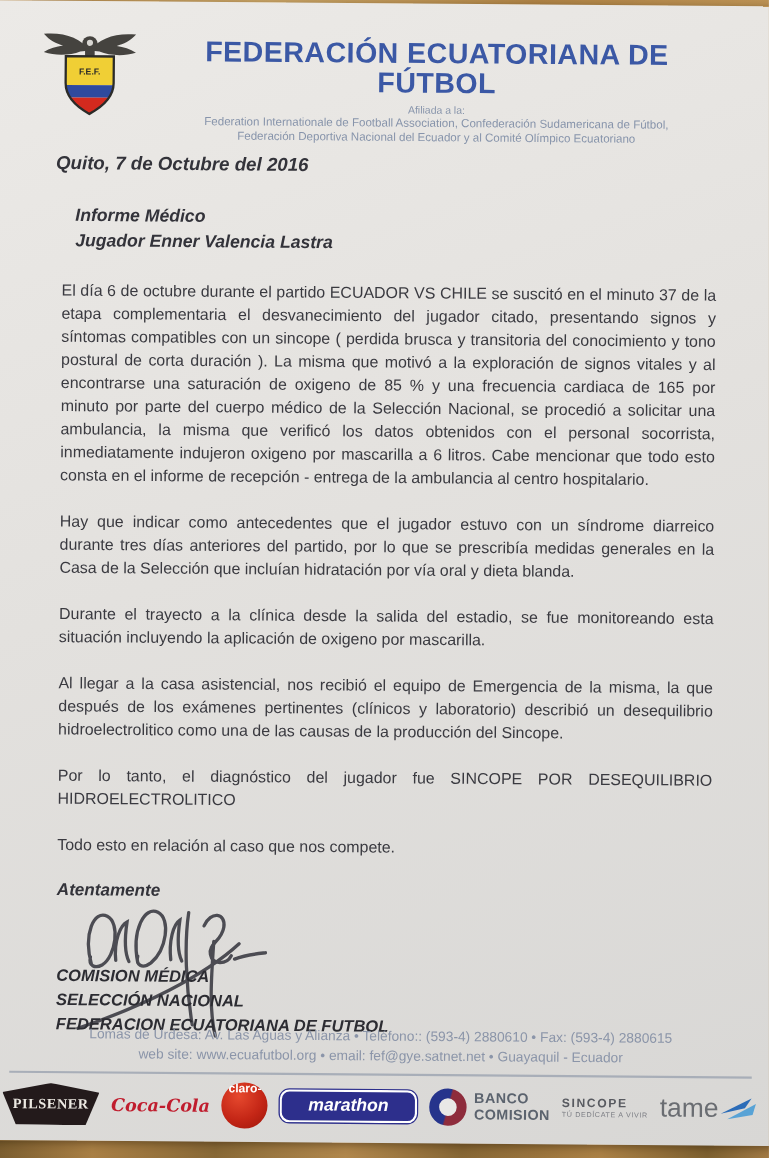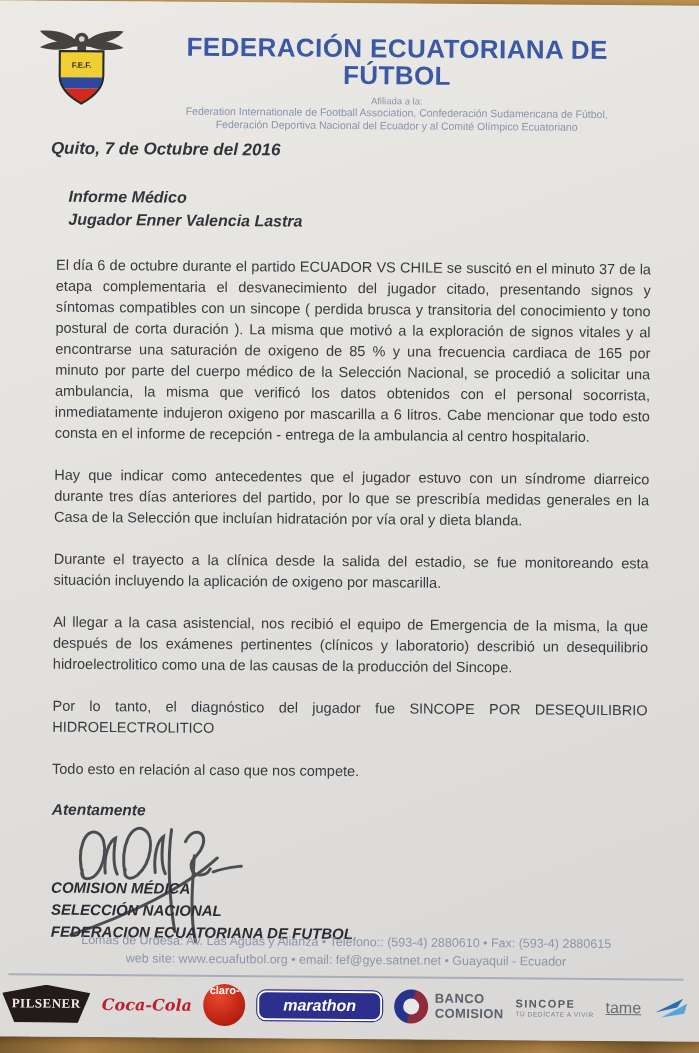--- a/index.html
+++ b/index.html
@@ -61,21 +61,21 @@
     font-size:16px;padding:6px 26px;box-shadow:inset 0 0 0 2px #fff,0 0 0 1px #2d2f8c;}
   .logo-banco{display:flex;align-items:center;gap:7px;}
   .banco-circle{width:34px;height:34px;border-radius:50%;
     background:linear-gradient(105deg,#26348c 48%,#8e2c3c 52%);position:relative;flex:0 0 auto;}
   .banco-circle::after{content:"";position:absolute;left:9px;top:9px;width:16px;height:16px;background:#e9e8e6;border-radius:50%;}
   .banco-text{font-size:13px;color:#5b636e;font-weight:bold;line-height:1.15;letter-spacing:.4px;}
   .logo-eq{color:#4a4c52;}
   .eq-top{font-size:11px;font-weight:bold;letter-spacing:1.5px;color:#585a60;}
   .eq-main{font-size:17px;font-weight:bold;letter-spacing:.3px;border-bottom:3px solid #e4b51c;padding-bottom:1px;}
   .eq-tag{font-size:6.5px;color:#7c7e84;text-align:right;letter-spacing:.6px;margin-top:1px;}
-  .logo-tame{display:flex;align-items:center;gap:12px;color:#6a6d72;font-size:16px;text-decoration:underline;}
+  .logo-tame{display:flex;align-items:center;gap:0;color:#6a6d72;font-size:24px;}
 </style>
 </head>
 <body>
 
 <div class="paper">
   <div class="content">
 
     <div class="header">
       <div class="crest">
         <svg viewBox="0 0 110 100" width="96" height="88" aria-hidden="true">

